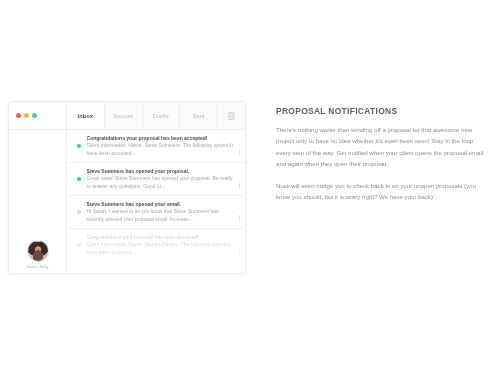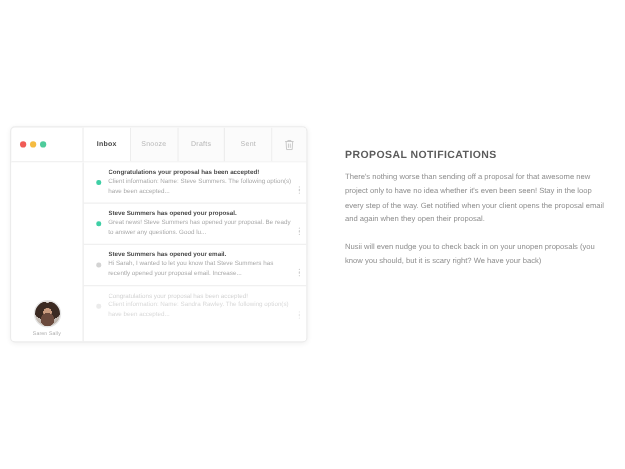--- a/index.html
+++ b/index.html
@@ -201,21 +201,21 @@
     height: 1.2px;
     border-radius: 50%;
     background: #cfcfcf;
     display: block;
   }
 
   
   .copy {
     position: absolute;
     left: 276px;
-    top: 118px;
+    top: 106px;
     width: 213px;
   }
   .copy-title {
     font-size: 8.4px;
     font-weight: bold;
     color: #5b5b5b;
     letter-spacing: 0.35px;
     margin: 0 0 8px 0;
   }
   .copy-p {

